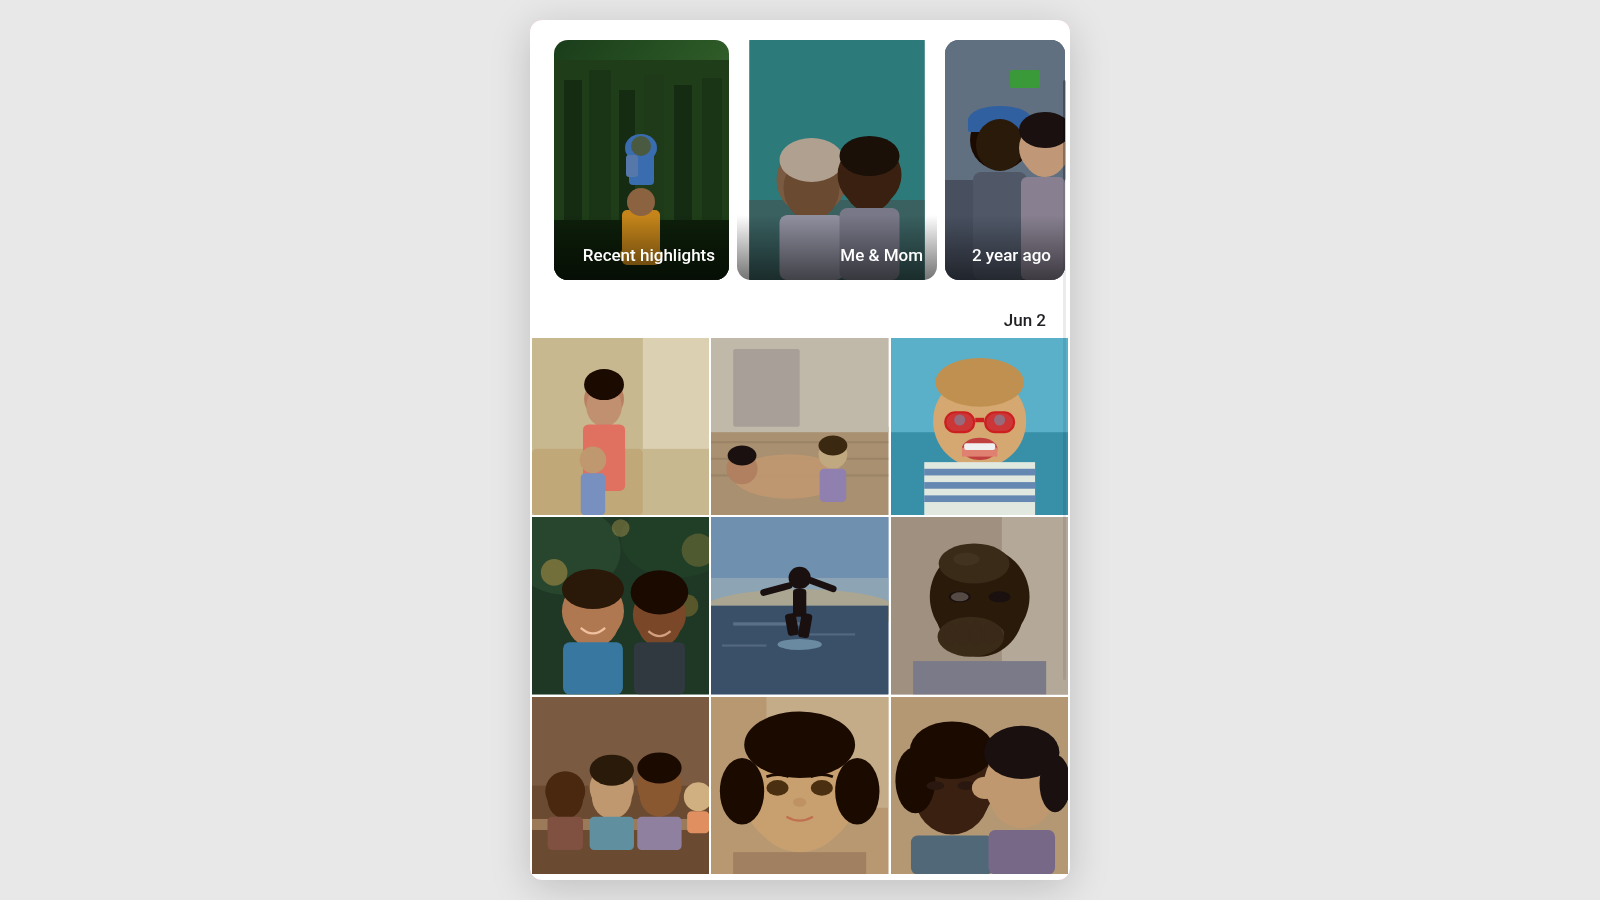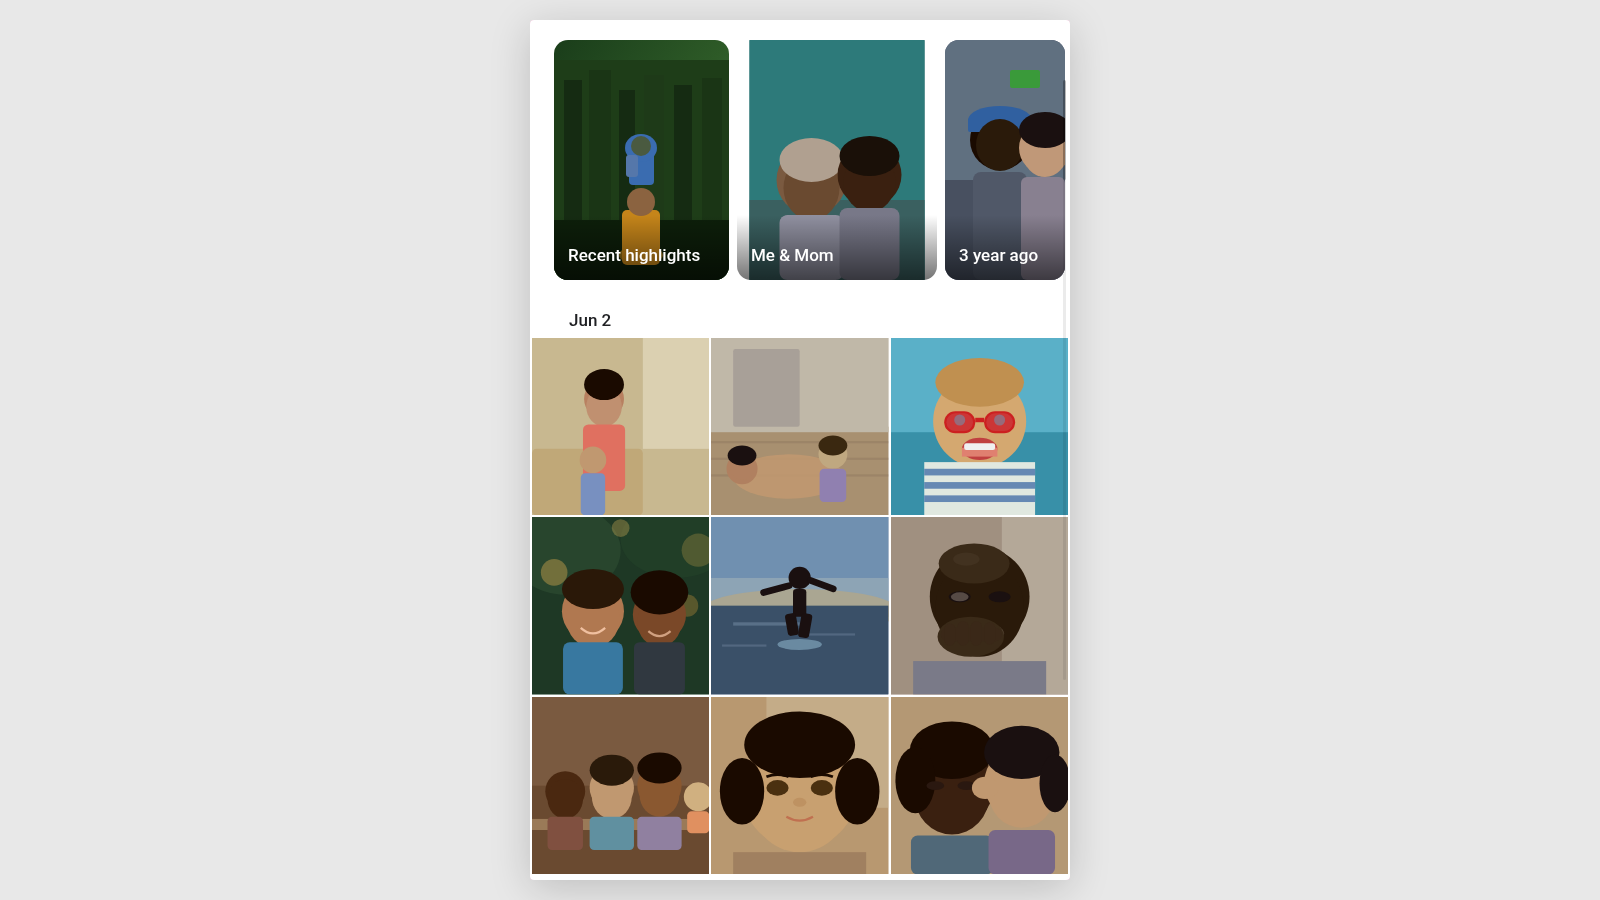--- a/index.html
+++ b/index.html
@@ -10,26 +10,27 @@
       align-items: center;
       width: 1600px;
       height: 900px;
       font-family: 'Google Sans', Roboto, Arial, sans-serif;
     }
 
     .phone-frame {
       width: 540px;
       height: 860px;
       background: #f9a8d4;
-      border-radius: 4px;
+      border-radius: 12px;
       box-shadow: 0 8px 40px rgba(0,0,0,0.18);
       overflow: hidden;
       position: relative;
       display: flex;
       flex-direction: column;
+      text-align: right;
     }
 
     .scroll-content {
       flex: 1;
       overflow-y: auto;
       padding: 0 0 20px 0;
       background: #fff;
     }
 
     .scroll-content::-webkit-scrollbar { width: 4px; }
@@ -237,21 +238,21 @@
 
             <rect x="28" y="132" width="54" height="108" rx="8" fill="#505868"></rect>
 
             <circle cx="100" cy="108" r="26" fill="#c09878"></circle>
             <ellipse cx="100" cy="113" rx="22" ry="24" fill="#c09878"></ellipse>
 
             <ellipse cx="100" cy="90" rx="26" ry="18" fill="#1a1010"></ellipse>
 
             <rect x="76" y="137" width="44" height="103" rx="6" fill="#888090"></rect>
           </svg>
-          <div class="card-label">3 year ago</div>
+          <div class="card-label">2 year ago</div>
         </div>
 
       </div>
     </div>
 
     <div class="date-section">
       <div class="date-label">Jun 2</div>
     </div>
 
     <div class="photo-grid">

